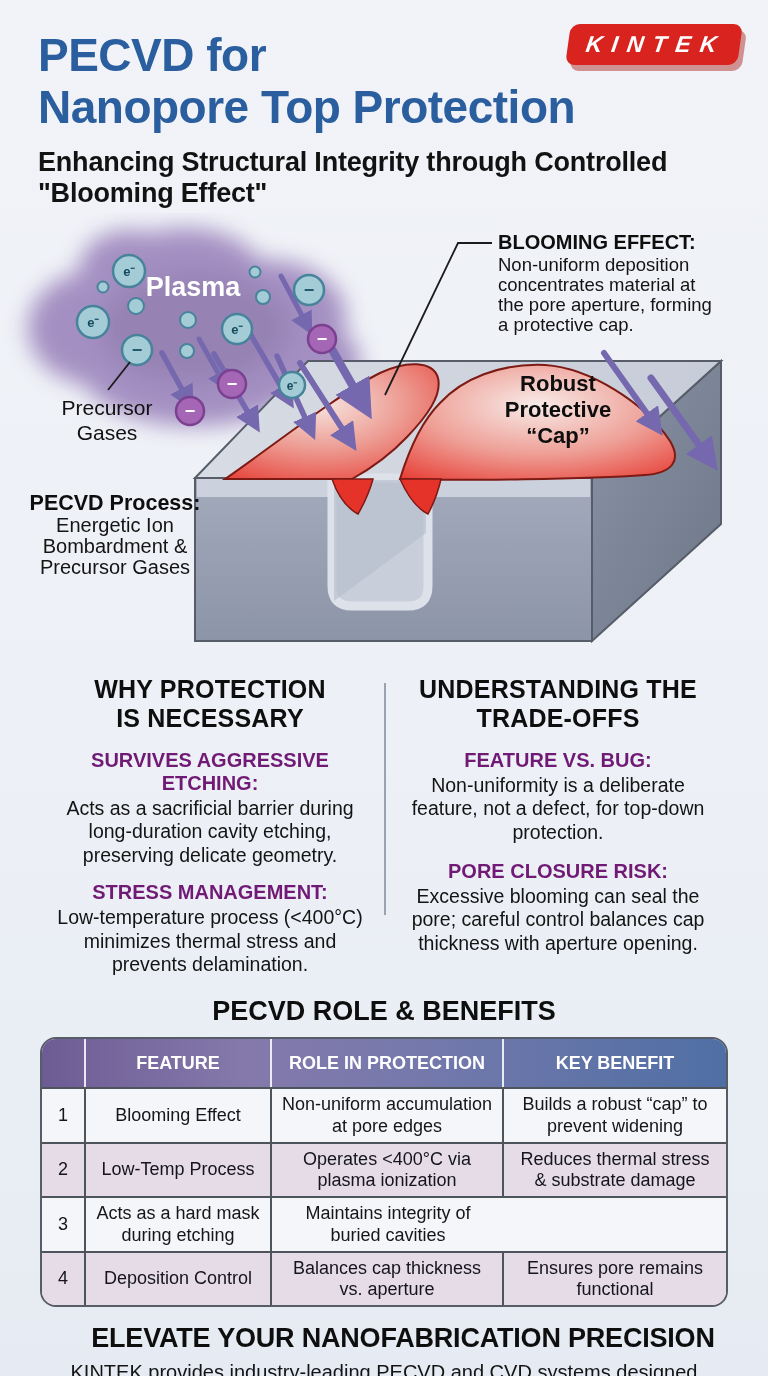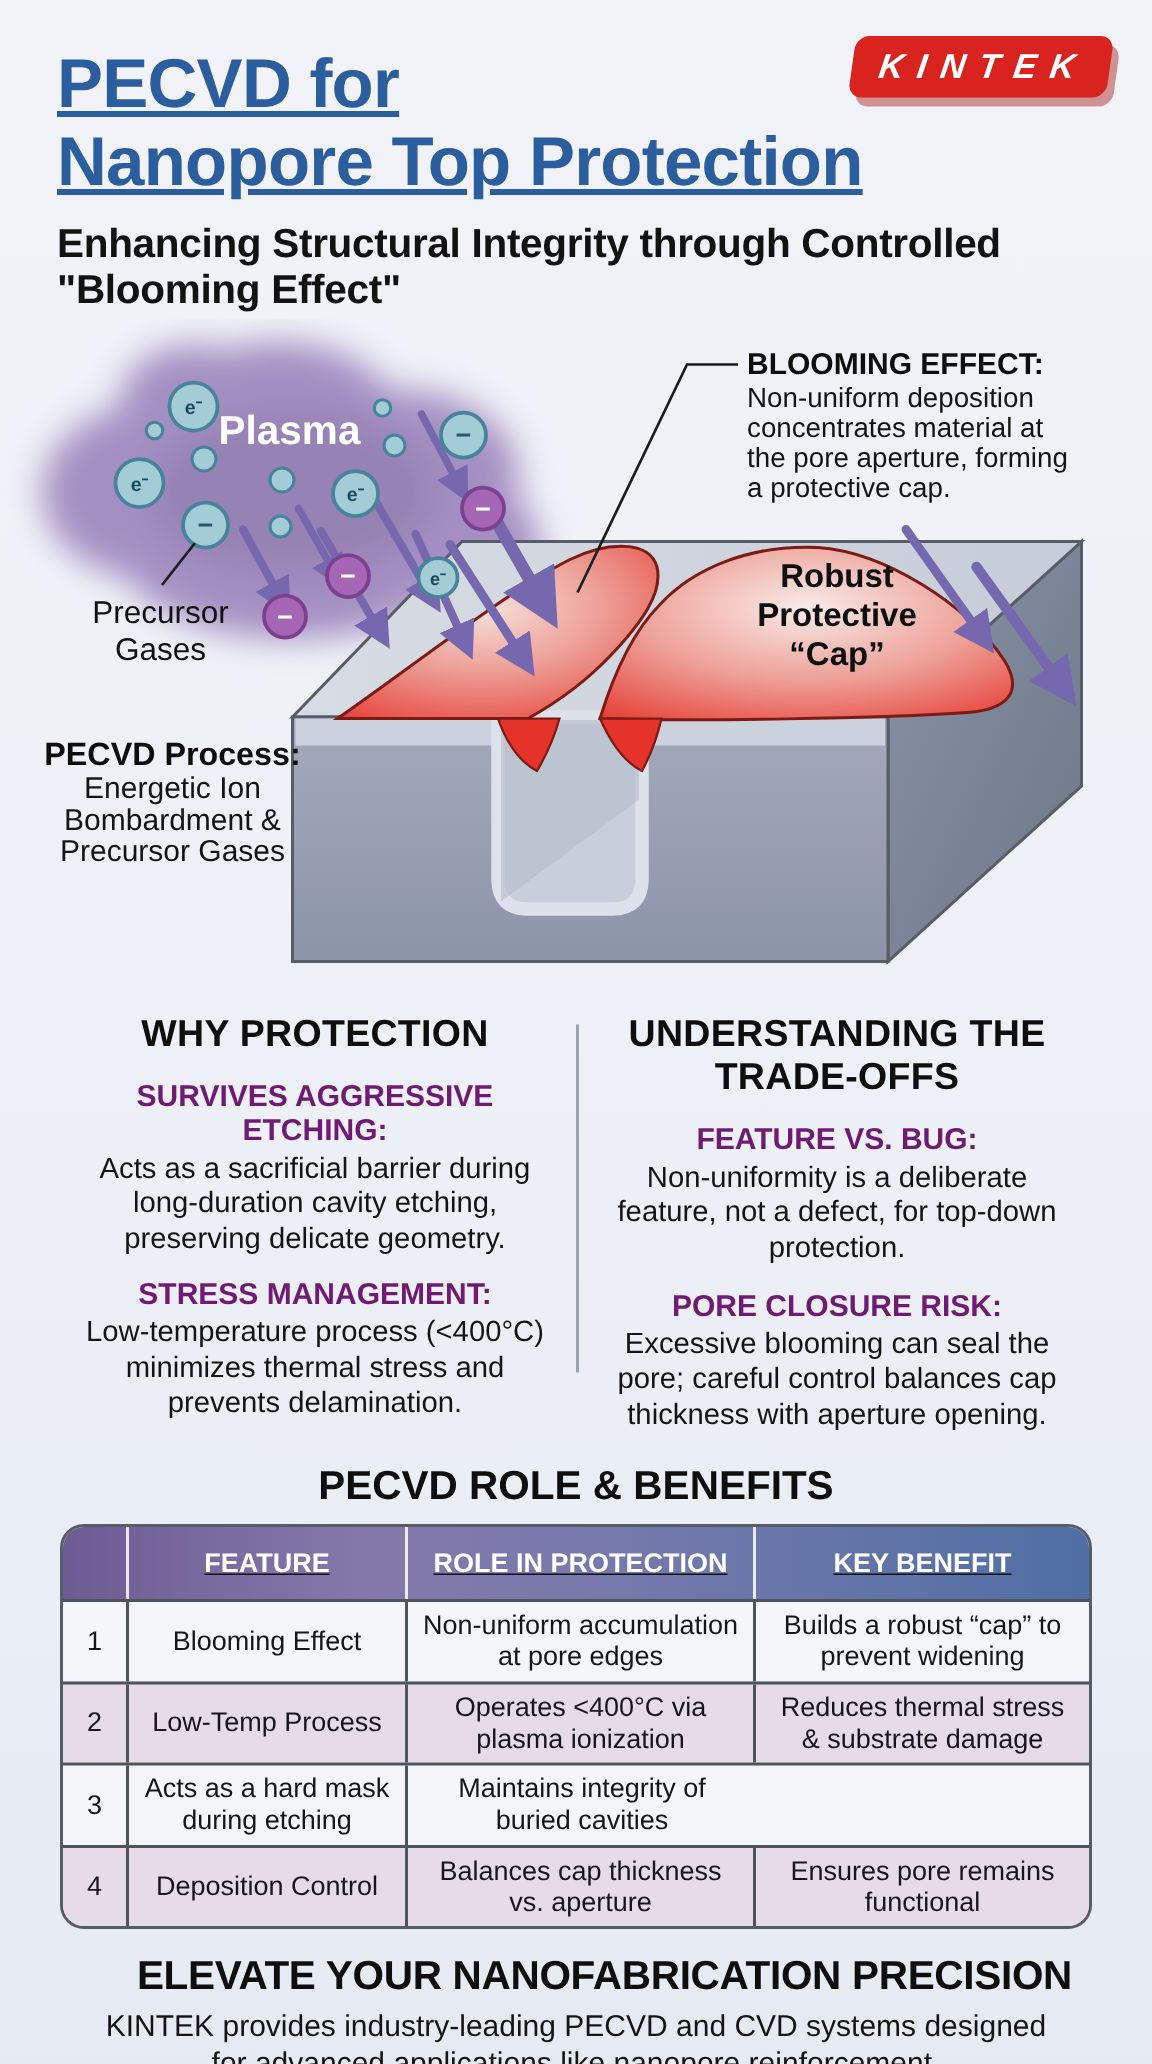--- a/index.html
+++ b/index.html
@@ -4,21 +4,21 @@
 <style>
   * { margin:0; padding:0; box-sizing:border-box; }
   html,body { width:768px; height:1376px; overflow:hidden; }
   body {
     font-family:"Liberation Sans", sans-serif;
     background:linear-gradient(180deg,#f1f3f8 0%, #edf0f6 55%, #e6ebf3 100%);
     color:#111;
   }
   
   .header { position:relative; padding:30px 38px 0 38px; }
-  .title { font-size:46px; font-weight:700; color:#2b5e9e; line-height:1.12; letter-spacing:-0.5px;text-decoration:underline; }
+  .title { font-size:46px; font-weight:700; color:#2b5e9e; line-height:1.12; letter-spacing:-0.5px; }
   .subtitle { margin-top:14px; font-size:27px; font-weight:700; color:#121212; letter-spacing:-0.2px; }
   .logo {
     position:absolute; top:24px; right:28px;
     background:#d8231f; border-radius:9px;
     padding:7px 14px 7px 18px;
     transform:skewX(-8deg);
     box-shadow:5px 6px 0 rgba(166,26,22,.45);
   }
   .logo span {
     display:inline-block; transform:skewX(0deg);
@@ -38,21 +38,21 @@
   .col-divider { position:absolute; left:50%; top:8px; height:232px; width:2px; background:#9aa3af; }
   
   .table-section { margin-top:4px; }
   .table-title { text-align:center; font-size:27px; font-weight:800; margin:6px 0 10px; color:#0e0e0e; }
   .role-table {
     width:688px; margin:0 auto;
     border:2px solid #565d67; border-radius:16px; overflow:hidden;
     background:#f4f6f9;
   }
   .t-row { display:grid; grid-template-columns:44px 186px 232px 1fr; }
-  .t-head { background:linear-gradient(90deg,#6d5c94 0%,#8579ab 30%,#7579ac 55%,#4f6fa4 100%); height:48px;text-decoration:underline; }
+  .t-head { background:linear-gradient(90deg,#6d5c94 0%,#8579ab 30%,#7579ac 55%,#4f6fa4 100%); height:48px; }
   .t-head .t-cell { color:#fff; font-weight:700; font-size:18px; border-right:2px solid rgba(255,255,255,.85); }
   .t-head .t-cell:last-child { border-right:none; }
   .t-cell {
     display:flex; align-items:center; justify-content:center; text-align:center;
     padding:5px 8px; font-size:18px; line-height:1.18; color:#15151a;
     border-right:2px solid #4e545c; min-height:100%;
   }
   .t-cell:last-child { border-right:none; }
   .t-body .t-row { border-top:2px solid #4e545c; min-height:53px; background:#f4f6f9; }
   .t-body .t-row.alt { background:#e5dce7; }
@@ -231,20 +231,21 @@
     <text x="115" y="340" font-size="20" fill="#141414" text-anchor="middle">Bombardment &amp;</text>
     <text x="115" y="361" font-size="20" fill="#141414" text-anchor="middle">Precursor Gases</text>
   </g>
 </svg>
 
 <div class="columns">
   <div class="col-divider"></div>
   <div class="col">
     <div class="col-heading">
       <div>WHY PROTECTION</div>
+      <div>IS NECESSARY</div>
     </div>
     <div class="item item-first">
       <div class="item-title">SURVIVES AGGRESSIVE ETCHING:</div>
       <div class="item-body">Acts as a sacrificial barrier during long-duration cavity etching, preserving delicate geometry.</div>
     </div>
     <div class="item">
       <div class="item-title">STRESS MANAGEMENT:</div>
       <div class="item-body">Low-temperature process (&lt;400°C) minimizes thermal stress and prevents delamination.</div>
     </div>
   </div>

